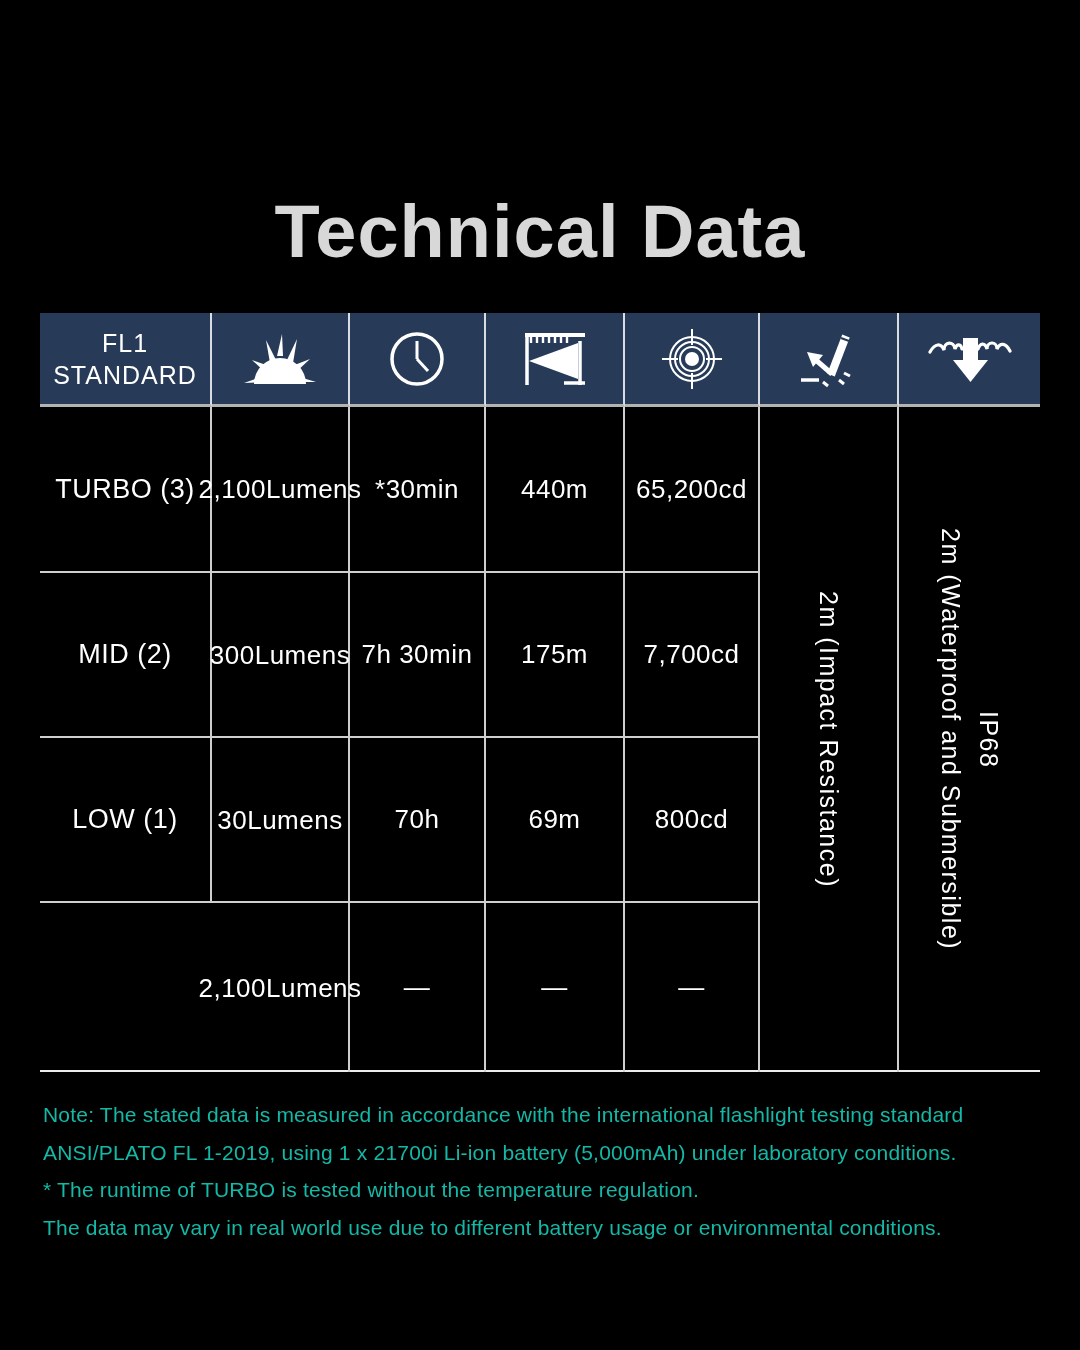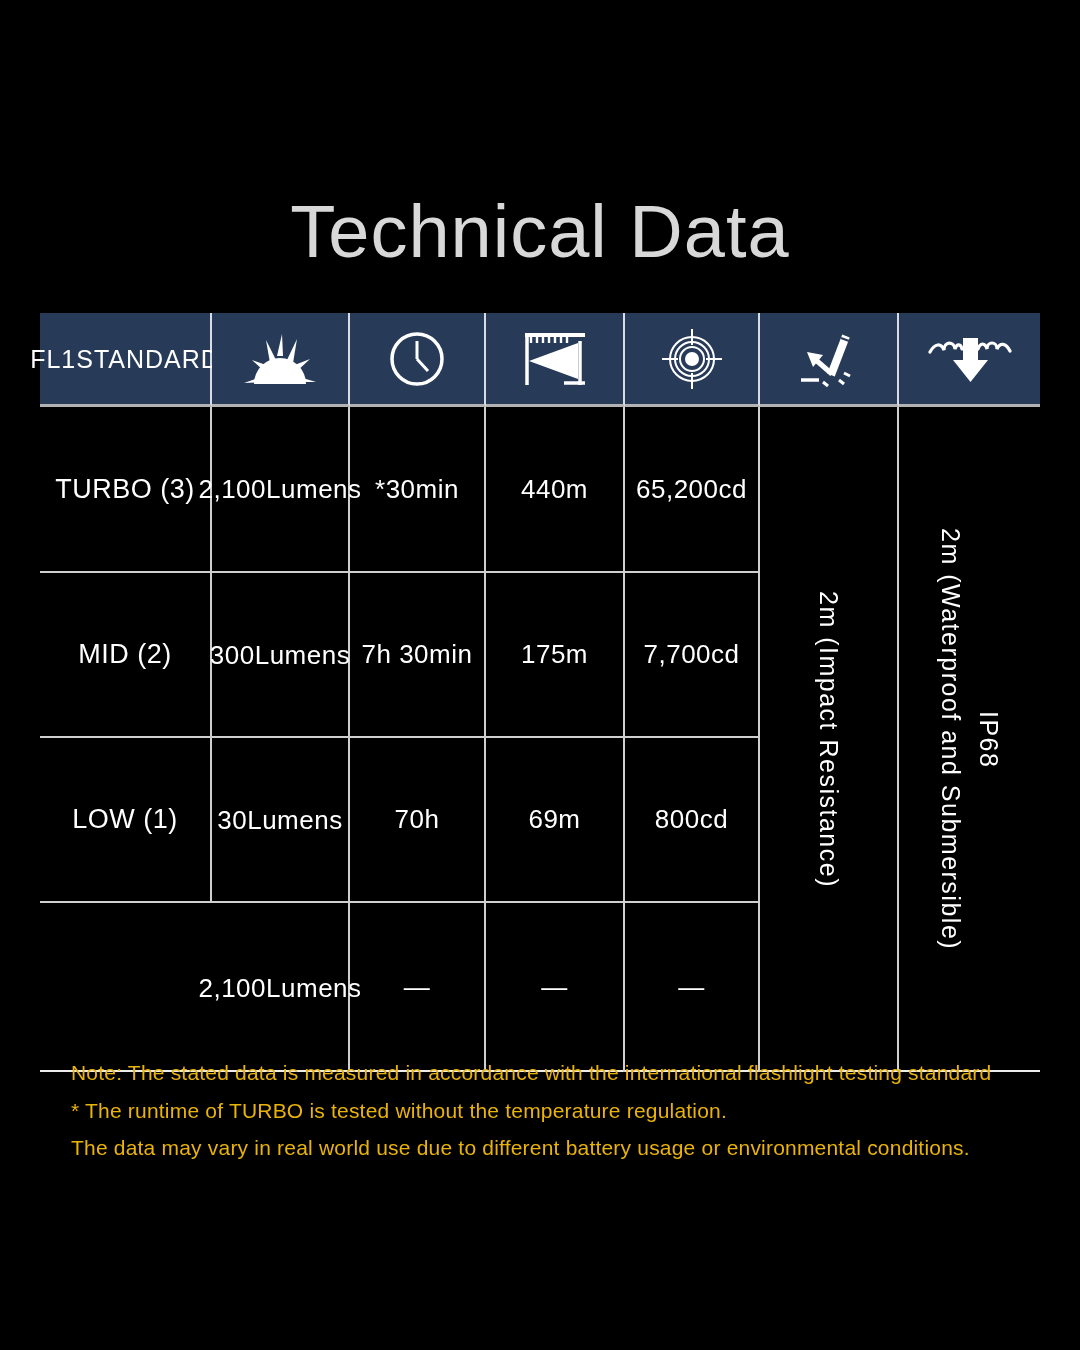--- a/index.html
+++ b/index.html
@@ -12,21 +12,21 @@
     overflow: hidden;
     font-family: "Liberation Sans", sans-serif;
   }
   .page-title {
     position: absolute;
     top: 192px;
     left: 0;
     width: 1080px;
     text-align: center;
     font-size: 74px;
-    font-weight: normal;
+    font-weight: bold;
     letter-spacing: 1px;
     color: #d8d8d8;
     line-height: 80px;
   }
   .dtable {
     position: absolute;
     left: 40px;
     top: 313px;
     width: 1000px;
     height: 759px;
@@ -43,21 +43,21 @@
     text-align: center;
   }
   
   .hc {
     background: #273b59;
     border-bottom: 3px solid #b3b3b3;
     border-right: 2px solid #d9dde3;
   }
   .hc.last { border-right: none; }
   .fl1 {
-    flex-direction: row;
+    flex-direction: column;
     font-size: 25px;
     letter-spacing: 1px;
     line-height: 32px;
   }
   
   .bc { border-right: 2px solid #cfcfcf; font-size: 26px; letter-spacing: 0.5px; }
   .bc.rowline { border-bottom: 2px solid #cfcfcf; }
   .mode { font-size: 27px; }
   .twolines { flex-direction: row; line-height: 34px; }
   .merged { grid-row: 2 / 6; }
@@ -70,27 +70,26 @@
     text-orientation: mixed;
     font-size: 25px;
     letter-spacing: 1.5px;
     line-height: 38px;
   }
   .vt div { text-align: center; }
   .icon-svg { display: block; }
   .notes {
     position: absolute;
     left: 43px;
-    top: 1054px;
+    top: 1096px;
     width: 1005px;
-    color: #eab308;
+    color: #14b8a6;
     font-size: 21px;
     line-height: 37.5px;
     letter-spacing: 0.2px;
-    margin-left: 28px;
   }
   .notes div { white-space: nowrap; }
 </style>
 </head>
 <body>
 
 <div class="canvas">
 
   <h1 class="page-title">Technical Data</h1>
 
@@ -218,17 +217,18 @@
       <div class="vt">
         <div>IP68</div>
         <div>2m (Waterproof and Submersible)</div>
       </div>
     </div>
 
   </div>
 
   <div class="notes">
     <div>Note: The stated data is measured in accordance with the international flashlight testing standard</div>
+    <div>ANSI/PLATO FL 1-2019, using 1 x 21700i Li-ion battery (5,000mAh) under laboratory conditions.</div>
     <div>* The runtime of TURBO is tested without the temperature regulation.</div>
     <div>The data may vary in real world use due to different battery usage or environmental conditions.</div>
   </div>
 
 </div>
 
 </body></html>

